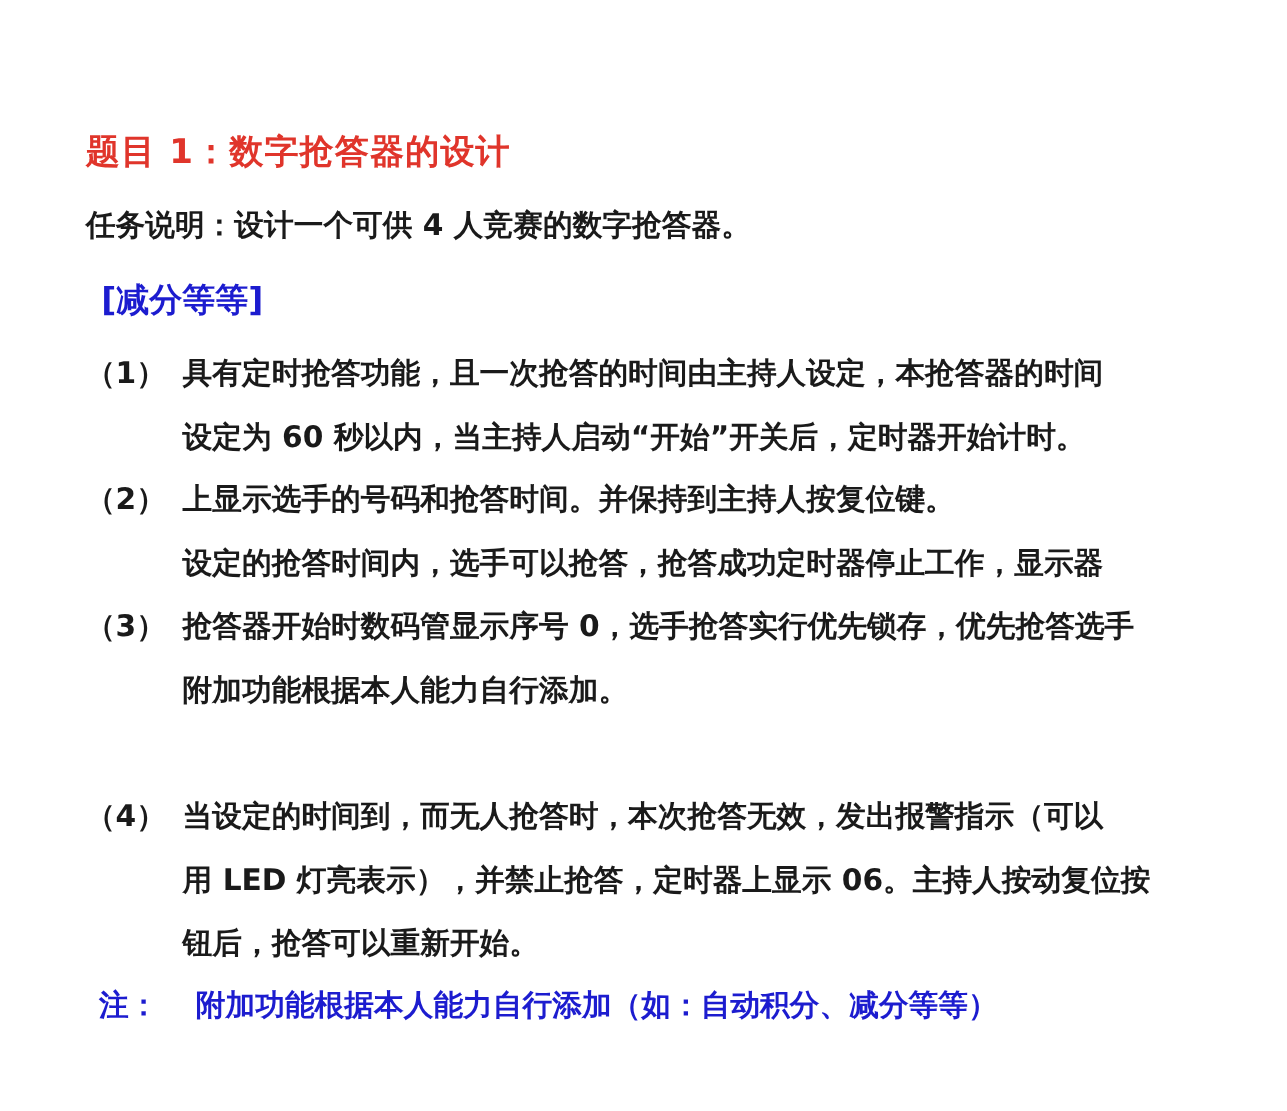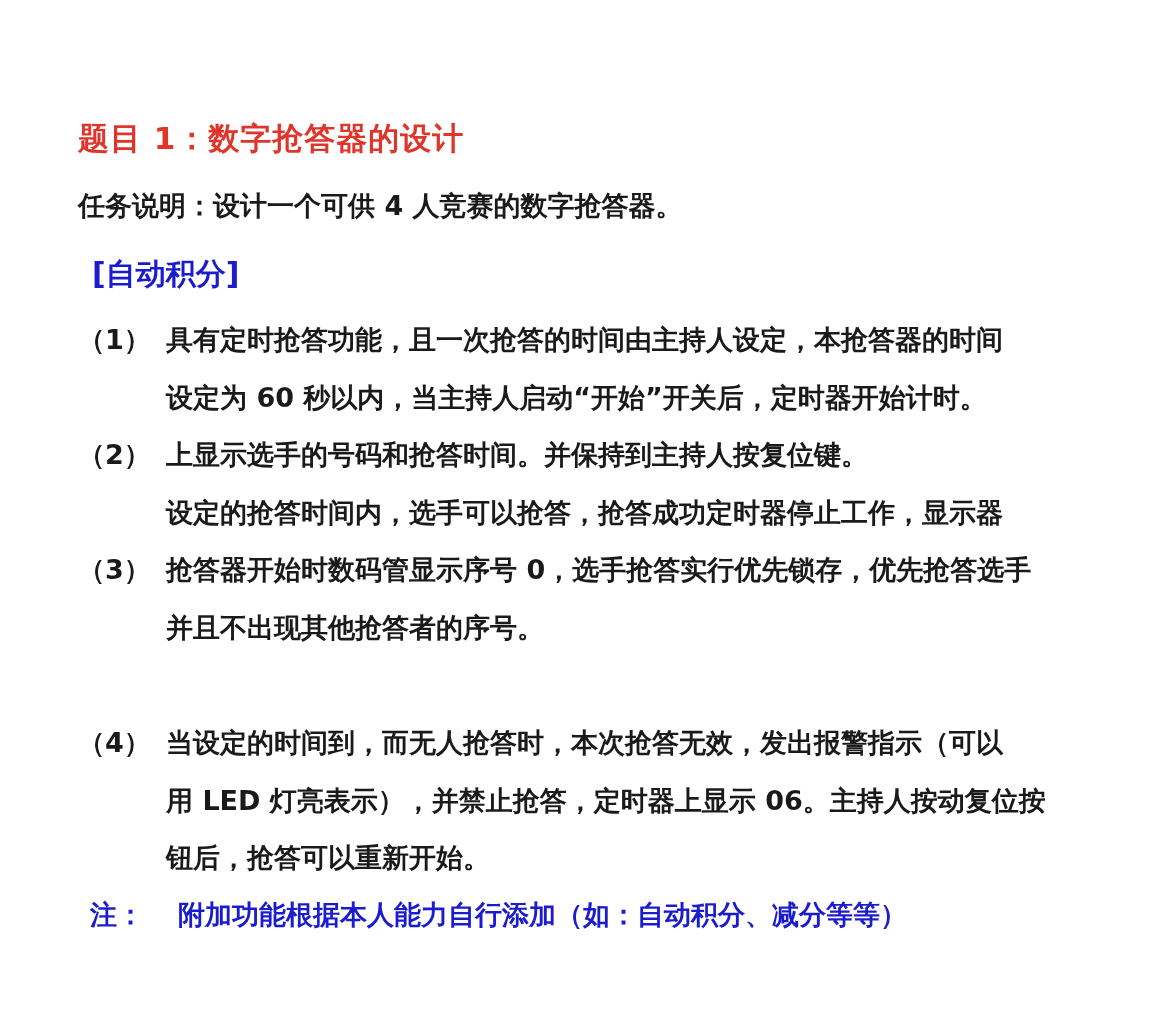--- a/index.html
+++ b/index.html
@@ -32,21 +32,21 @@
     position: absolute; left: 90px; top: 893px;
     font-size: 27px; font-weight: bold; color: #1c1ccf; line-height: 44px; white-space: nowrap;
   }
   .note .lbl { display: inline-block; width: 88px; }
 </style>
 </head>
 <body>
 
 <div class="title">题目 1：数字抢答器的设计</div>
 <div class="task">任务说明：设计一个可供 4 人竞赛的数字抢答器。</div>
-<div class="section">[自动积分]</div>
+<div class="section">[减分等等]</div>
 
 <div class="req" style="top:311px">
   <span class="num">（1）</span>
   <div class="body">
     <div>具有定时抢答功能，且一次抢答的时间由主持人设定，本抢答器的时间</div>
     <div>设定为 60 秒以内，当主持人启动“开始”开关后，定时器开始计时。</div>
   </div>
 </div>
 
 <div class="req" style="top:426px">
@@ -54,21 +54,21 @@
   <div class="body">
     <div>上显示选手的号码和抢答时间。并保持到主持人按复位键。</div>
     <div>设定的抢答时间内，选手可以抢答，抢答成功定时器停止工作，显示器</div>
   </div>
 </div>
 
 <div class="req" style="top:541px">
   <span class="num">（3）</span>
   <div class="body">
     <div>抢答器开始时数码管显示序号 0，选手抢答实行优先锁存，优先抢答选手</div>
-    <div>并且不出现其他抢答者的序号。</div>
+    <div>附加功能根据本人能力自行添加。</div>
   </div>
 </div>
 
 <div class="req" style="top:714px">
   <span class="num">（4）</span>
   <div class="body">
     <div>当设定的时间到，而无人抢答时，本次抢答无效，发出报警指示（可以</div>
     <div>用 LED 灯亮表示），并禁止抢答，定时器上显示 06。主持人按动复位按</div>
     <div>钮后，抢答可以重新开始。</div>
   </div>

